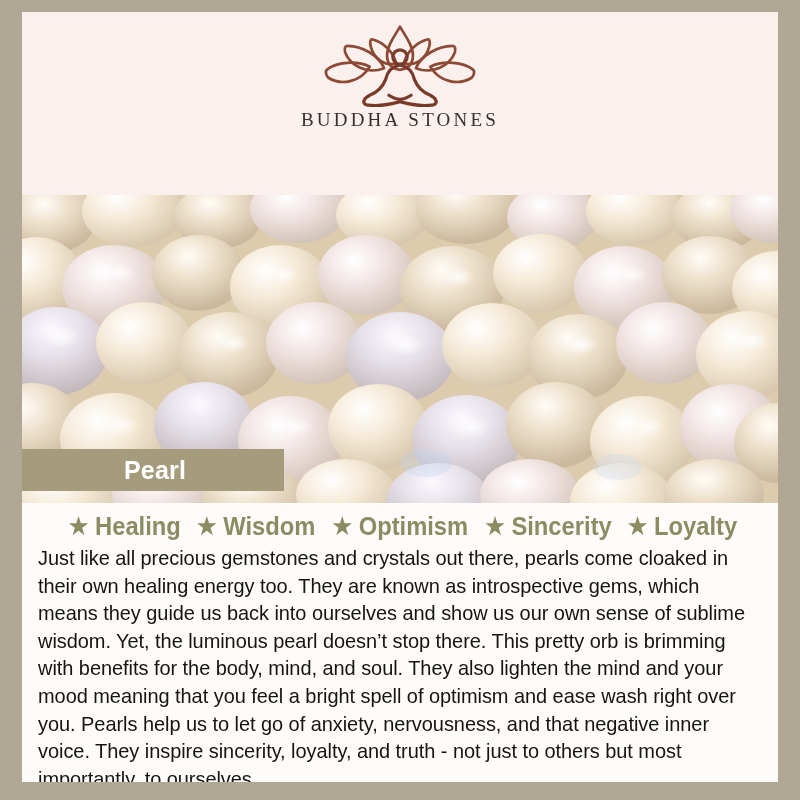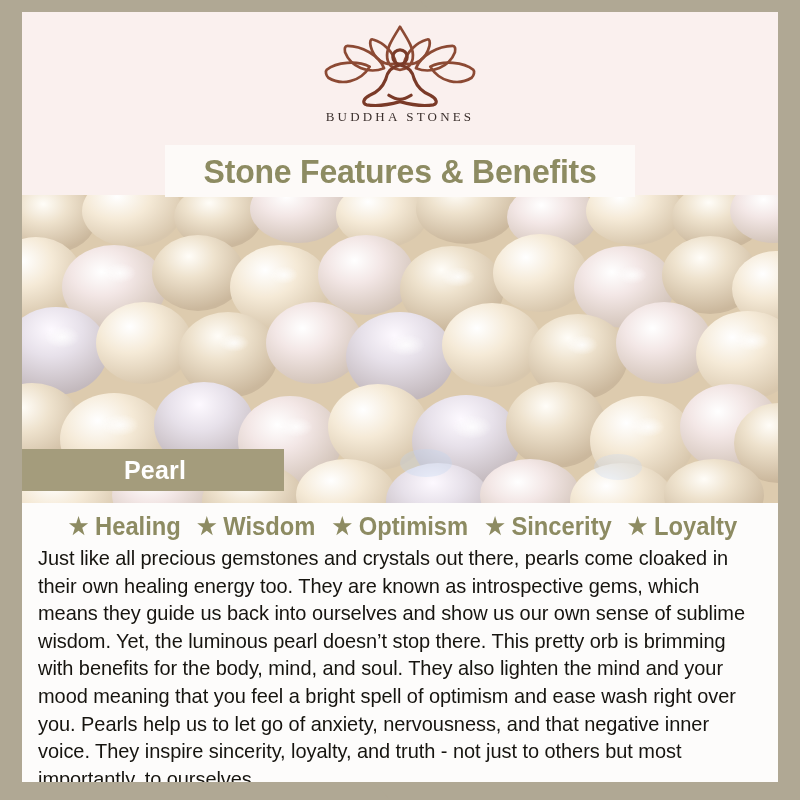--- a/index.html
+++ b/index.html
@@ -62,21 +62,21 @@
     text-align: center;
   }
   #logo-mark {
     margin: 10px auto 0;
     width: 160px;
     height: 86px;
     display: block;
   }
   #brand-name {
     font-family: "Liberation Serif", serif;
-    font-size: 13px;
+    font-size: 19px;
     letter-spacing: 3.2px;
     color: #3a2f2c;
     margin-top: 2px;
     line-height: 1;
   }
 
   
   #title-band {
     position: absolute;
     left: 143px;
@@ -214,23 +214,20 @@
 
           <path d="M100 54 C 90 56, 84 62, 82 72 C 78 82, 72 88, 62 92 C 54 96, 52 102, 58 104 C 70 106, 86 104, 100 100
                    C 114 104, 130 106, 142 104 C 148 102, 146 96, 138 92 C 128 88, 122 82, 118 72 C 116 62, 110 56, 100 54 Z"></path>
 
           <path d="M86 92 C 92 96, 98 97, 100 97 C 102 97, 108 96, 114 92"></path>
         </g>
       </svg>
       <div id="brand-name">BUDDHA STONES</div>
     </div>
 
-    <div id="title-band">
-      <span id="title-text">Stone Features &amp; Benefits</span>
-    </div>
 
     <div id="photo">
       <svg viewBox="0 0 756 308" preserveAspectRatio="none">
         <defs>
           <radialGradient id="pA" cx="35%" cy="30%" r="72%">
             <stop offset="0%" stop-color="#ffffff"></stop>
             <stop offset="45%" stop-color="#f5ead7"></stop>
             <stop offset="100%" stop-color="#d8c7ad"></stop>
           </radialGradient>
           <radialGradient id="pB" cx="40%" cy="28%" r="70%">

